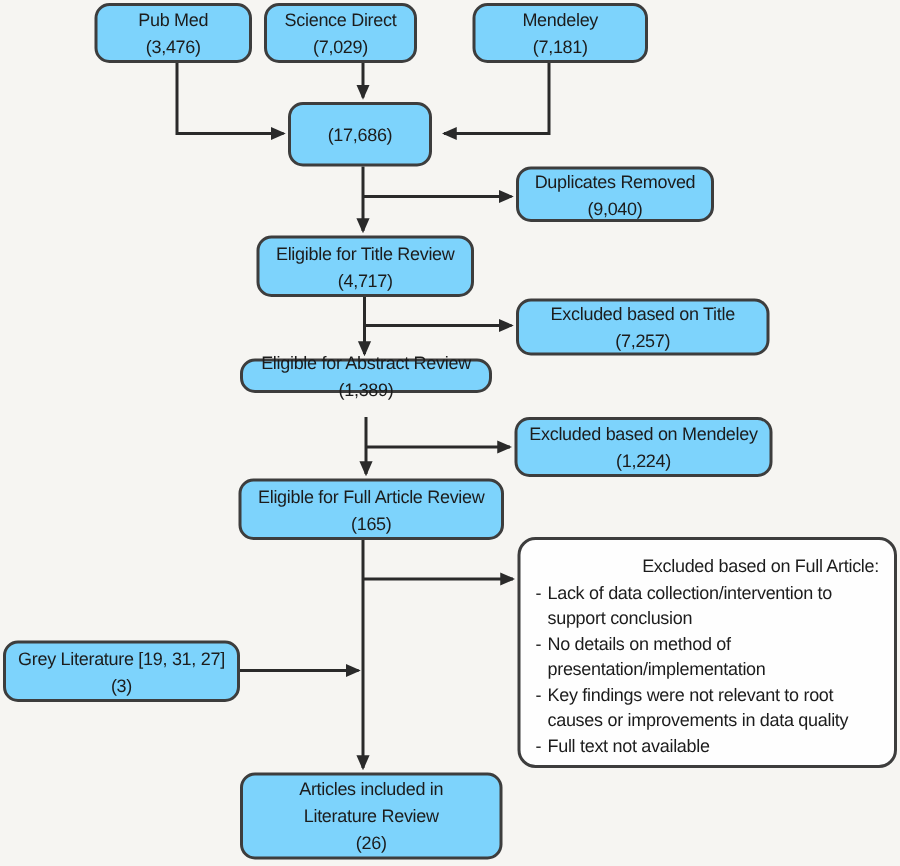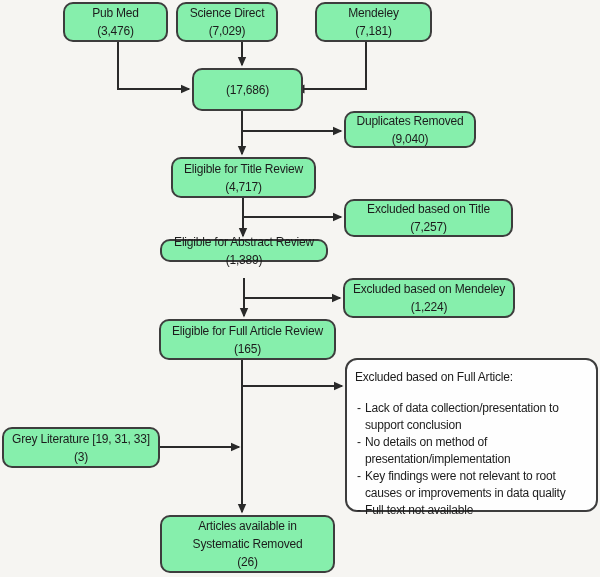--- a/index.html
+++ b/index.html
@@ -7,21 +7,21 @@
   body {
     background:#f6f5f2;
     font-family:"Liberation Sans", sans-serif;
     color:#1c1c1c;
     position:relative;
   }
   #stage { position:absolute; left:0; top:0; width:600px; height:577px; }
   #connectors { position:absolute; left:0; top:0; }
   .box {
     position:absolute;
-    background:#86efac;
+    background:#7dd3fc;
     border:2px solid #3d3d3d;
     border-radius:10px;
     display:flex;
     flex-direction:column;
     align-items:center;
     justify-content:center;
     text-align:left;
     font-size:12px;
     letter-spacing:-0.2px;
     line-height:18px;
@@ -32,21 +32,21 @@
     position:absolute;
     background:#fefefe;
     border:2px solid #3d3d3d;
     border-radius:12px;
     font-size:12px;
     letter-spacing:-0.2px;
     line-height:17px;
     padding:9px 10px 6px 8px;
     font-weight:500;
   }
-  .bigbox .bbtitle { text-align:left; margin-bottom:14px; }
+  .bigbox .bbtitle { text-align:right; margin-bottom:1px; }
   .reason { display:flex; }
   .reason .dash { width:10px; flex:0 0 10px; text-align:left; padding-left:2px; }
   .reason .rtext { flex:1; }
 </style>
 </head>
 <body>
 
 <div id="stage">
 
   <svg id="connectors" width="600" height="577" viewBox="0 0 600 577">
@@ -79,21 +79,21 @@
   <div class="box" style="left:176px;top:2px;width:102px;height:40px">
     <div class="bl">Science Direct</div>
     <div class="bl">(7,029)</div>
   </div>
 
   <div class="box" style="left:315px;top:2px;width:117px;height:40px">
     <div class="bl">Mendeley</div>
     <div class="bl">(7,181)</div>
   </div>
 
-  <div class="box" style="left:192px;top:68px;width:111px;height:43px">
+  <div class="box" style="left:192px;top:68px;width:96px;height:43px">
     <div class="bl">(17,686)</div>
   </div>
 
   <div class="box" style="left:344px;top:111px;width:132px;height:37px">
     <div class="bl">Duplicates Removed</div>
     <div class="bl">(9,040)</div>
   </div>
 
   <div class="box" style="left:171px;top:157px;width:145px;height:41px">
     <div class="bl">Eligible for Title Review</div>
@@ -117,40 +117,40 @@
 
   <div class="box" style="left:159px;top:319px;width:177px;height:41px">
     <div class="bl">Eligible for Full Article Review</div>
     <div class="bl">(165)</div>
   </div>
 
   <div class="bigbox" style="left:345px;top:358px;width:253px;height:154px">
     <div class="bbtitle">Excluded based on Full Article:</div>
     <div class="reason">
       <span class="dash">-</span>
-      <span class="rtext">Lack of data collection/presentation to support conclusion</span>
+      <span class="rtext">Lack of data collection/intervention to support conclusion</span>
     </div>
     <div class="reason">
       <span class="dash">-</span>
       <span class="rtext">No details on method of presentation/implementation</span>
     </div>
     <div class="reason">
       <span class="dash">-</span>
       <span class="rtext">Key findings were not relevant to root causes or improvements in data quality</span>
     </div>
     <div class="reason">
       <span class="dash">-</span>
       <span class="rtext">Full text not available</span>
     </div>
   </div>
 
   <div class="box" style="left:2px;top:427px;width:158px;height:41px">
-    <div class="bl">Grey Literature [19, 31, 33]</div>
+    <div class="bl">Grey Literature [19, 31, 27]</div>
     <div class="bl">(3)</div>
   </div>
 
   <div class="box" style="left:160px;top:515px;width:175px;height:58px">
-    <div class="bl">Articles available in</div>
-    <div class="bl">Systematic Removed</div>
+    <div class="bl">Articles included in</div>
+    <div class="bl">Literature Review</div>
     <div class="bl">(26)</div>
   </div>
 
 </div>
 
 </body></html>

